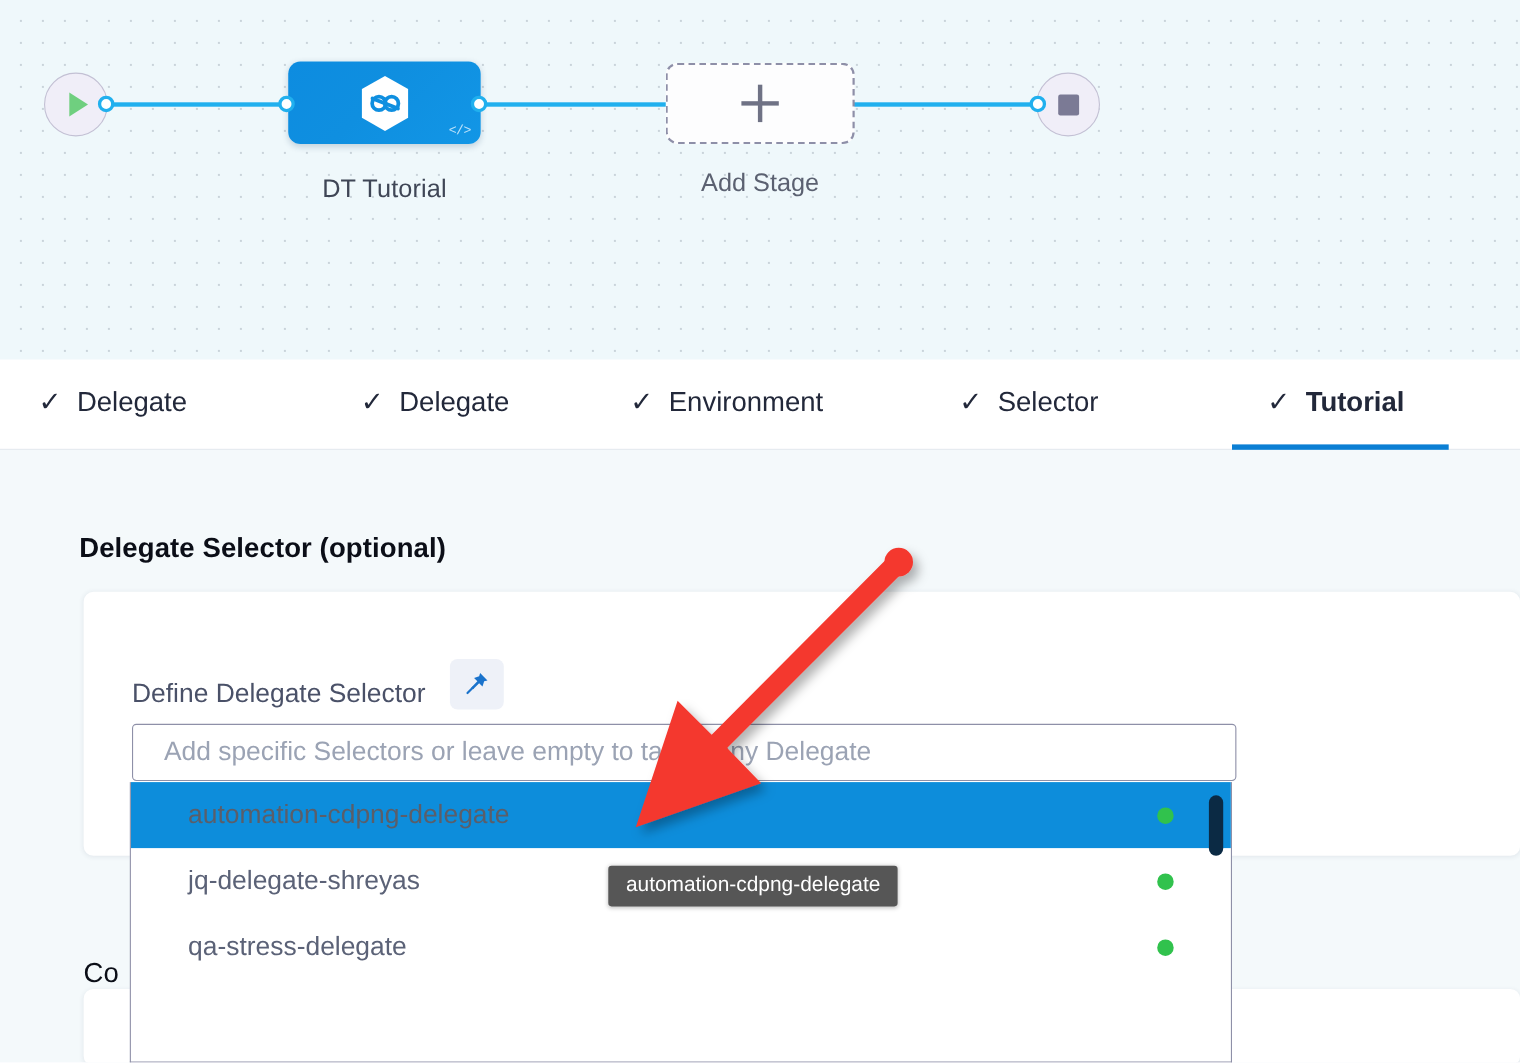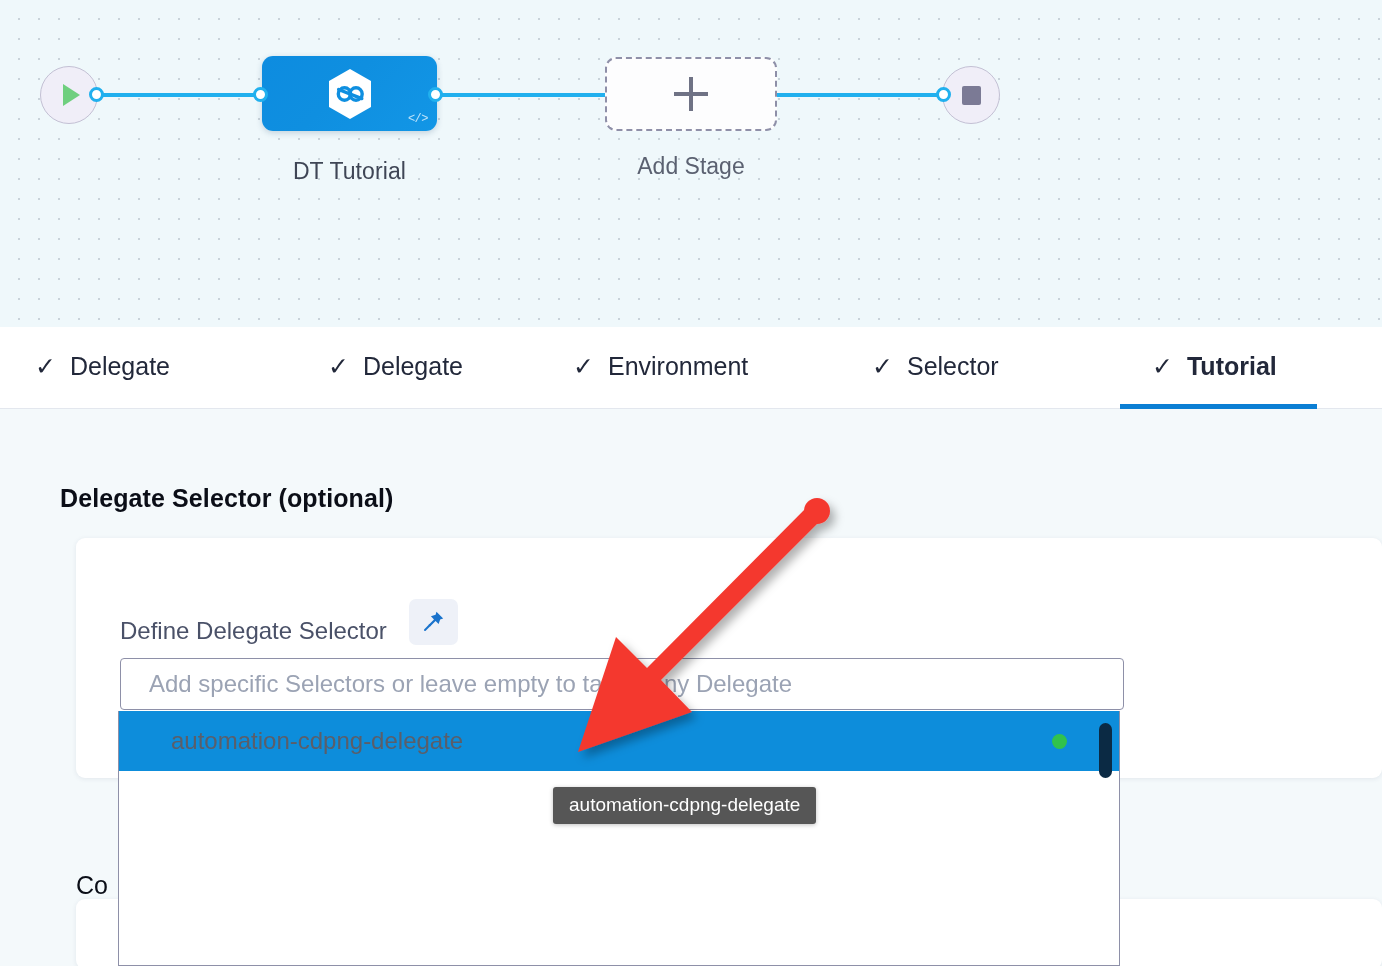--- a/index.html
+++ b/index.html
@@ -197,21 +197,21 @@
   .content {
     position: absolute;
     left: 0; top: 409px;
     width: 1382px; height: 557px;
     background: #f4f9fb;
     overflow: hidden;
   }
 
   .section-heading {
     position: absolute;
-    left: 60px; top: 75px;
+    left: 72px; top: 75px;
     font-size: 25px;
     font-weight: bold;
     color: #0b0e17;
     letter-spacing: 0.1px;
   }
 
   .card {
     position: absolute;
     left: 76px; top: 129px;
     width: 1306px;
@@ -430,20 +430,28 @@
       <input class="selector-input" type="text" placeholder="Add specific Selectors or leave empty to target any Delegate" style="">
     </div>
 
     <div class="second-heading">Co</div>
     <div class="card-2"></div>
   </div>
 
   <div class="dropdown">
     <div class="dd-item selected">
       <span>automation-cdpng-delegate</span>
+      <span class="dd-dot"></span>
+    </div>
+    <div class="dd-item">
+      <span>jq-delegate-shreyas</span>
+      <span class="dd-dot"></span>
+    </div>
+    <div class="dd-item">
+      <span>qa-stress-delegate</span>
       <span class="dd-dot"></span>
     </div>
     <div class="dd-scrollbar"></div>
   </div>
 
   <div class="tooltip">automation-cdpng-delegate</div>
 
   <svg class="annot-arrow" viewBox="0 0 1382 966">
     <defs>
       <filter id="arrowShadow" x="-25%" y="-25%" width="160%" height="160%">

